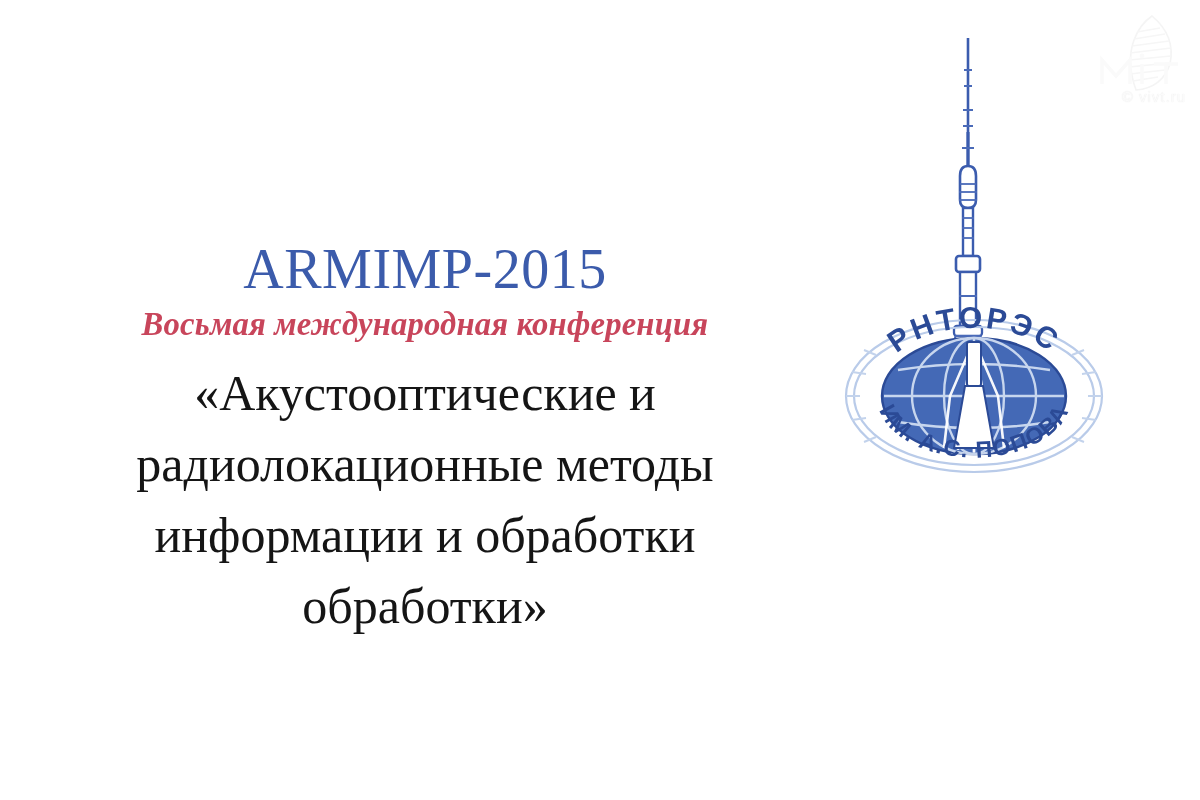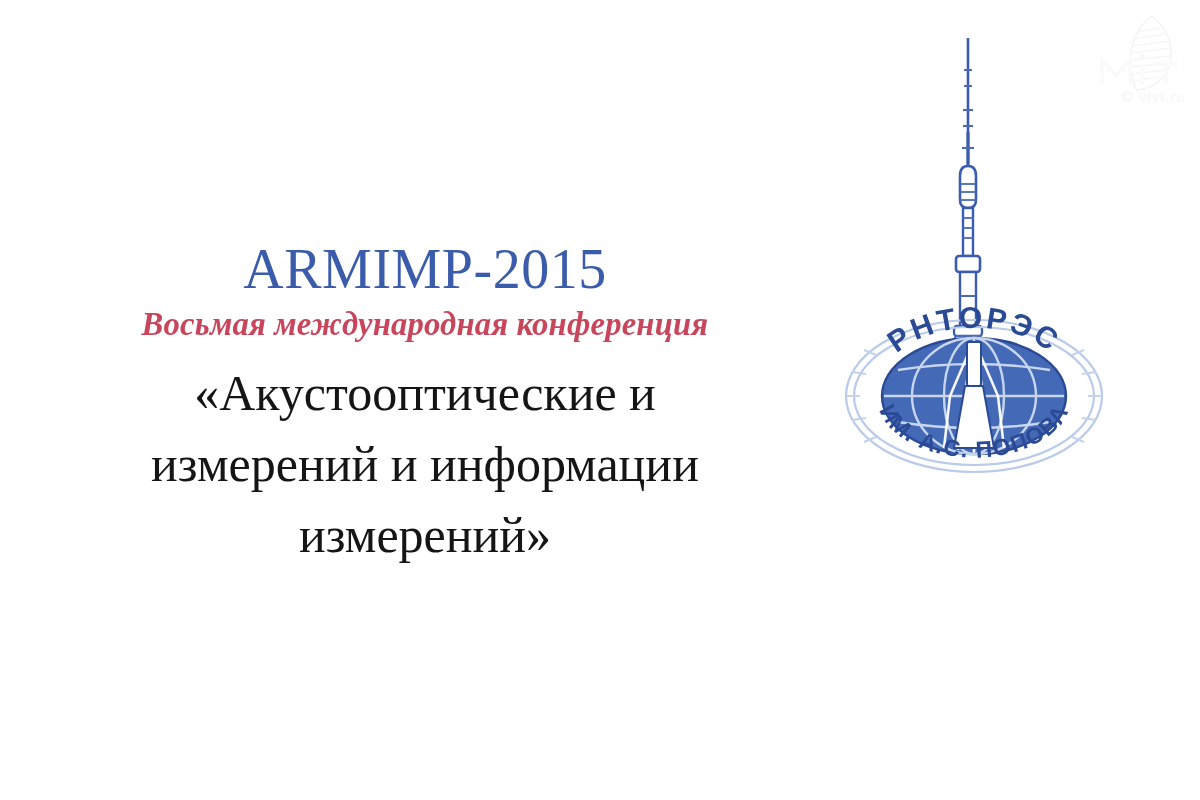--- a/index.html
+++ b/index.html
@@ -101,22 +101,23 @@
 <div id="poster">
 
   <div class="text-block">
 
     <div class="conf-code">ARMIMP-2015</div>
 
     <div class="conf-edition">Восьмая международная конференция</div>
 
     <div class="conf-title">
       <span class="tl">«Акустооптические и</span>
-      <span class="tl">измерений и информации</span>
-      <span class="tl">измерений»</span>
+      <span class="tl">радиолокационные методы</span>
+      <span class="tl">информации и обработки</span>
+      <span class="tl">обработки»</span>
     </div>
 
   </div>
 
   <div class="emblem">
     <svg viewBox="0 0 272 460" xmlns="http://www.w3.org/2000/svg" aria-hidden="true">
       <defs>
         <path id="arcTop" d="M 45 348 A 95 62 0 0 1 227 348" fill="none"></path>
         <path id="arcBottom" d="M 44 392 A 96 58 0 0 0 228 392" fill="none"></path>
       </defs>

